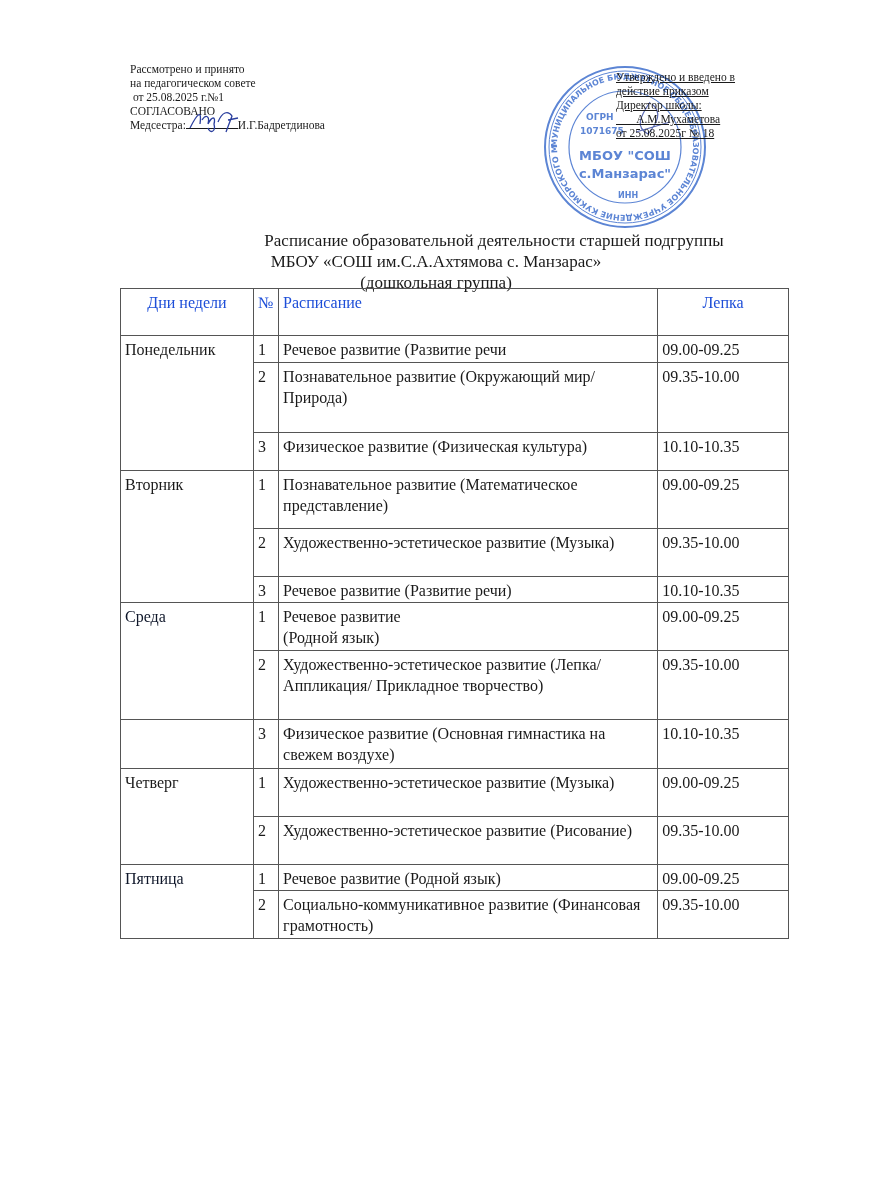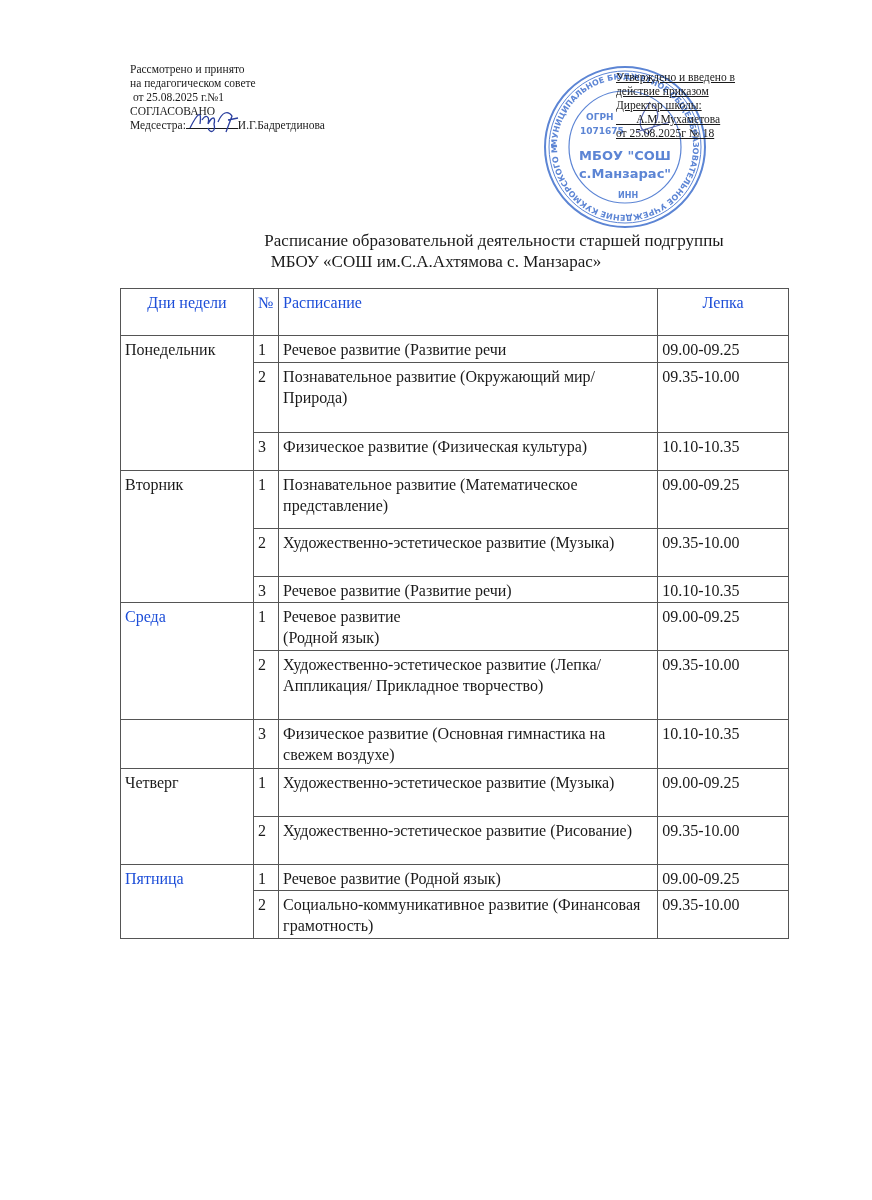--- a/index.html
+++ b/index.html
@@ -26,21 +26,21 @@
   table.sched {
     position: absolute; left: 120px; top: 288px; width: 669px;
     border-collapse: collapse; font-size: 16px; line-height: 21px;
     font-family: "Liberation Serif", serif;
   }
   table.sched td, table.sched th {
     border: 1px solid #555; vertical-align: top; padding: 3px 4px 0 4px; font-weight: normal;
   }
   table.sched th { color: #1d4ed8; height: 43px; }
   col.c-day { width: 128px; } col.c-num { width: 22px; } col.c-sub { width: 365px; } col.c-time { width: 126px; }
-  .day-faded { color: #1d4ed8; }
+  .day-faded { color: #0f172a; }
 </style>
 </head>
 <body>
 
 <div class="block-left">
   <div>Рассмотрено и принято</div>
   <div>на педагогическом совете</div>
   <div> от 25.08.2025 г.№1</div>
   <div>СОГЛАСОВАНО</div>
   <div><span>Медсестра:</span><span class="sig-line"><svg class="sig-scribble" width="54" height="26" viewBox="0 0 54 26">
@@ -68,20 +68,21 @@
   <div>Утверждено и введено в</div>
   <div>действие приказом</div>
   <div>Директор школы:</div>
   <div>       А.М.Мухаметова</div>
   <div>от 25.08.2025г № 18</div>
 </div>
 
 <div class="title">
   <div style="margin-left:58px;margin-right:-58px;">Расписание образовательной деятельности старшей подгруппы</div>
   <div style="margin-left:0;margin-right:0;">МБОУ «СОШ им.С.А.Ахтямова с. Манзарас»</div>
+  <div style="margin-left:0;margin-right:0;">(дошкольная группа)</div>
 </div>
 
 <table class="sched">
   <colgroup>
       <col class="c-day">
       <col class="c-num">
       <col class="c-sub">
       <col class="c-time">
     </colgroup>
   <tbody>

